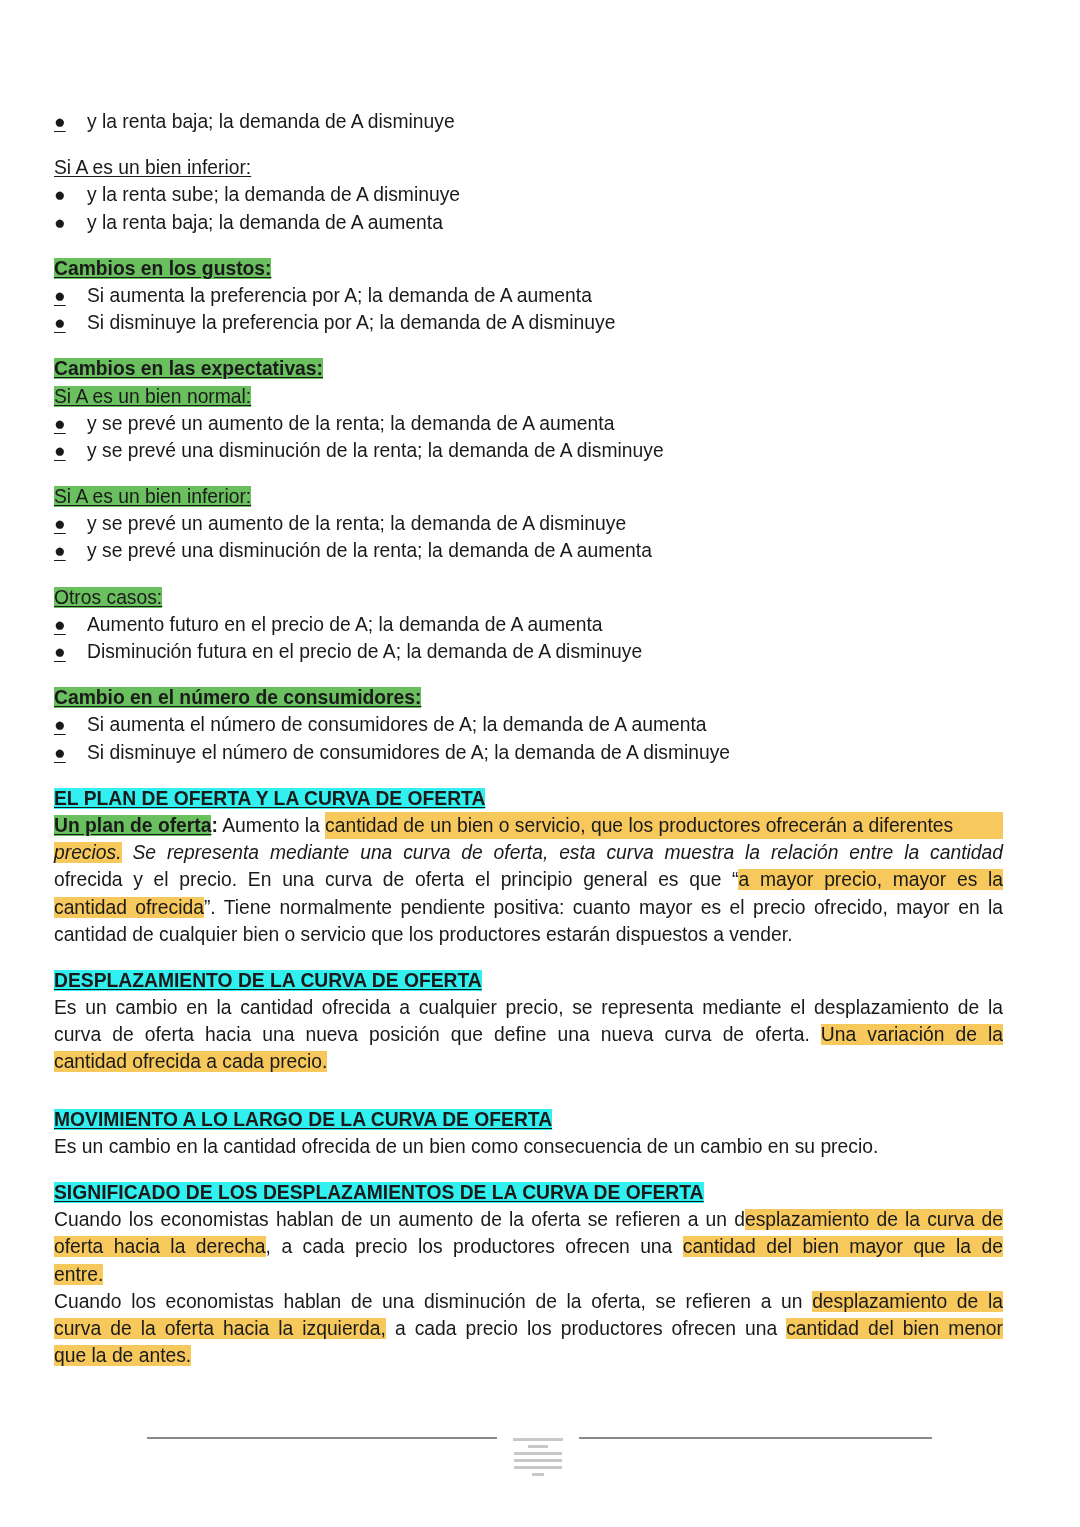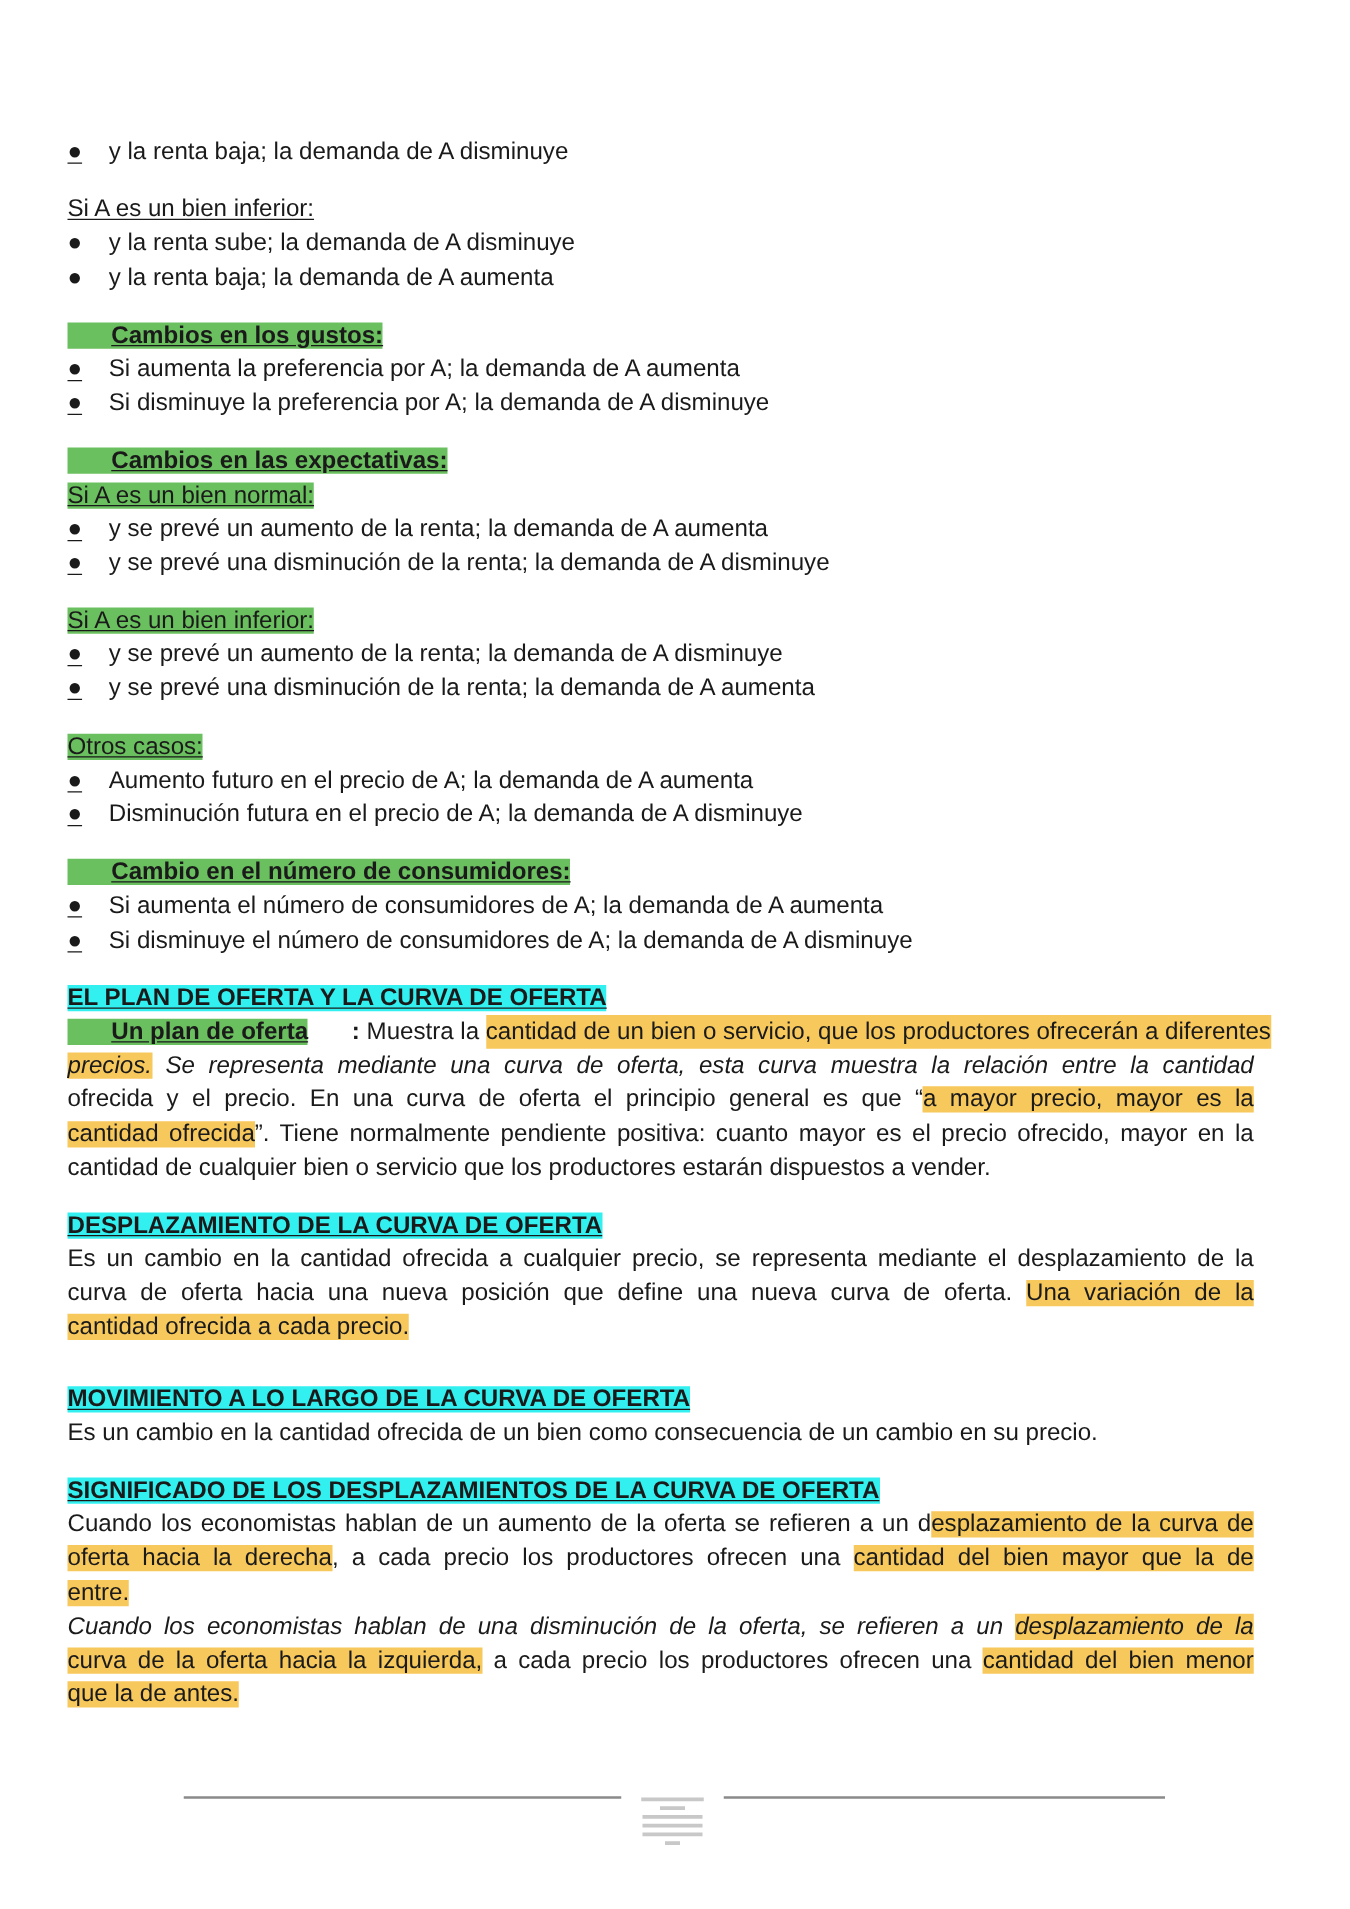--- a/index.html
+++ b/index.html
@@ -5,21 +5,21 @@
     html, body { margin: 0; padding: 0; background: #ffffff; }
     body {
       width: 1080px; height: 1527px; position: relative; overflow: hidden;
       font-family: "Liberation Sans", sans-serif; color: #1a1a1a;
     }
     .page { position: absolute; left: 54px; top: 108px; width: 949px; font-size: 19.3px; line-height: 27.2px; }
     .line { white-space: nowrap; height: 27.2px; }
     .gap { height: 19px; }
     .gap-lg { height: 30px; }
     .u { text-decoration: underline; text-underline-offset: 2px; }
-    .b { font-weight: bold; padding-left: 35px; }
+    .b { font-weight: bold; }
     .hl-green { background: #6abf5e; }
     .hl-cyan { background: #33f0f0; }
     .hl-orange { background: #f7c85c; text-align: center; }
     .bul { display: inline-block; width: 33px; }
     .bul-u { display: inline-block; width: 33px; text-decoration: underline; text-underline-offset: 3px; }
     .bul-u::after { content: ""; }
     .head-cyan { font-weight: bold; text-decoration: underline; text-underline-offset: 2px; margin-top: 40px; }
     .footer { position: absolute; top: 1437px; left: 147px; width: 785px; height: 2px; background: #8a8a8a; }
     .footer-mark { position: absolute; top: 1432px; left: 497px; width: 82px; height: 46px; background: #fff; }
     .footer-mark .bar { height: 3px; background: #c8c8c8; margin: 4px auto; }
@@ -59,21 +59,21 @@
   <div class="line"><span class="bul-u">●</span><span>Disminución futura en el precio de A; la demanda de A disminuye</span></div>
 
   <div class="gap"></div>
   <div class="line"><span class="u b hl-green">Cambio en el número de consumidores:</span></div>
   <div class="line"><span class="bul-u">●</span><span>Si aumenta el número de consumidores de A; la demanda de A aumenta</span></div>
   <div class="line"><span class="bul-u">●</span><span>Si disminuye el número de consumidores de A; la demanda de A disminuye</span></div>
 
   <div class="gap"></div>
   <div class="line"><span class="head-cyan hl-cyan">EL PLAN DE OFERTA Y LA CURVA DE OFERTA</span></div>
   <div class="jrow">
-    <span><span class="b u hl-green">Un plan de oferta</span><span class="b">:</span><span style="white-space:pre"> Muestra la </span></span>
+    <span><span class="b u hl-green">Un plan de oferta</span><span class="b">:</span><span style="white-space:pre"> Aumento la </span></span>
     <span class="hl-orange" style="flex:1; display:flex; justify-content:space-between; text-align:justify; text-align-last:justify;">cantidad de un bien o servicio, que los productores ofrecerán a diferentes</span>
   </div>
   <div class="jrow" style="text-align:justify; text-align-last:justify; display:block;font-style:italic;">
     <span class="hl-orange">precios.</span><span> Se representa mediante una curva de oferta, esta curva muestra la relación entre la cantidad</span>
   </div>
   <div class="jrow" style="text-align:justify; text-align-last:justify; display:block;">
     <span>ofrecida y el precio. En una curva de oferta el principio general es que “</span><span class="hl-orange">a mayor precio, mayor es la</span>
   </div>
   <div class="jrow" style="text-align:justify; text-align-last:justify; display:block;">
     <span class="hl-orange">cantidad ofrecida</span><span>”. Tiene normalmente pendiente positiva: cuanto mayor es el precio ofrecido, mayor en la</span>
@@ -96,21 +96,21 @@
 
   <div class="gap"></div>
   <div class="line"><span class="head-cyan hl-cyan">SIGNIFICADO DE LOS DESPLAZAMIENTOS DE LA CURVA DE OFERTA</span></div>
   <div class="jrow" style="text-align:justify; text-align-last:justify; display:block;">
     <span>Cuando los economistas hablan de un aumento de la oferta se refieren a un d</span><span class="hl-orange">esplazamiento de la curva de</span>
   </div>
   <div class="jrow" style="text-align:justify; text-align-last:justify; display:block;">
     <span class="hl-orange">oferta hacia la derecha</span><span>, a cada precio los productores ofrecen una </span><span class="hl-orange">cantidad del bien mayor que la de</span>
   </div>
   <div class="line"><span class="hl-orange">entre.</span></div>
-  <div class="jrow" style="text-align:justify; text-align-last:justify; display:block;font-style:italic;">
+  <div class="jrow" style="text-align:justify; text-align-last:justify; display:block;">
     <span>Cuando los economistas hablan de una disminución de la oferta, se refieren a un </span><span class="hl-orange">desplazamiento de la</span>
   </div>
   <div class="jrow" style="text-align:justify; text-align-last:justify; display:block;">
     <span class="hl-orange">curva de la oferta hacia la izquierda,</span><span> a cada precio los productores ofrecen una </span><span class="hl-orange">cantidad del bien menor</span>
   </div>
   <div class="line"><span class="hl-orange">que la de antes.</span></div>
 </div>
 
 <div class="footer"></div>
 <div class="footer-mark">

